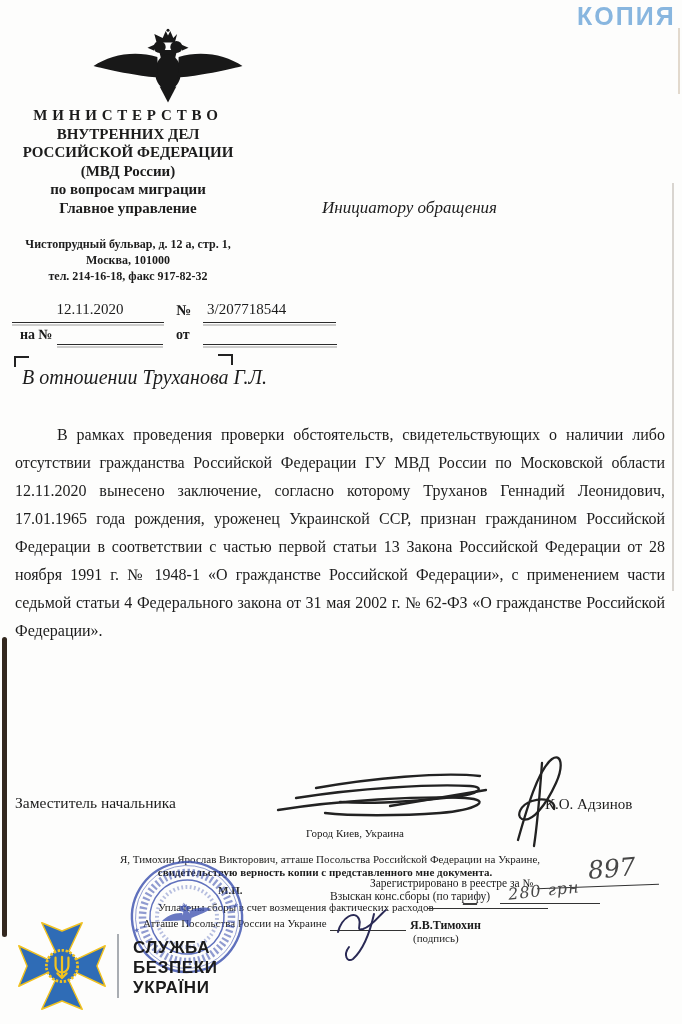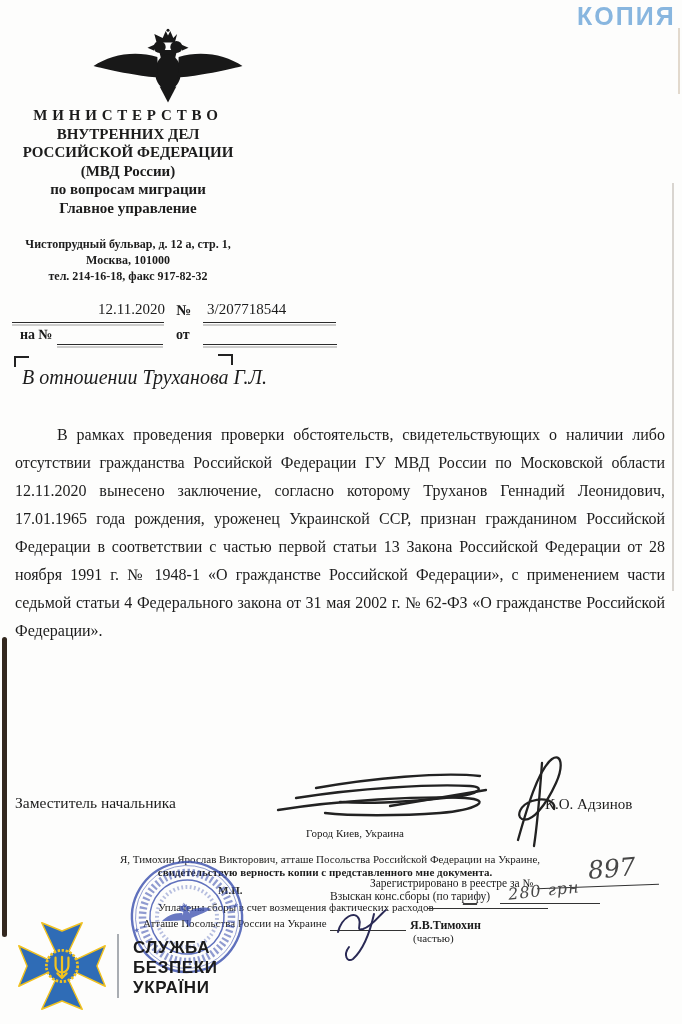--- a/index.html
+++ b/index.html
@@ -15,21 +15,21 @@
   
   .emblem{position:absolute;left:92px;top:28px;}
   .org-block{position:absolute;left:8px;top:106px;width:240px;text-align:center;
     font-weight:bold;font-size:15px;line-height:18.5px;}
   .org-block .l0{letter-spacing:.32em;}
   .address-block{position:absolute;left:8px;top:236px;width:240px;text-align:center;
     font-weight:bold;font-size:12px;line-height:16px;}
   .recipient{position:absolute;left:322px;top:198px;width:240px;font-style:italic;
     font-size:17px;}
   
-  .ref-date{position:absolute;left:15px;top:301px;width:150px;text-align:right;font-size:15px;}
+  .ref-date{position:absolute;left:15px;top:301px;width:150px;text-align:center;font-size:15px;}
   .ref-underline{position:absolute;height:0;border-bottom:1.7px solid #2b2b2b;box-shadow:0 2.5px 0 rgba(43,43,43,.45);}
   .u1a{left:12px;top:322px;width:152px;}
   .u1b{left:203px;top:322px;width:133px;}
   .u2a{left:57px;top:344px;width:106px;}
   .u2b{left:203px;top:344px;width:134px;}
   .ref-no-label{position:absolute;left:176px;top:302px;font-size:15px;font-weight:bold;}
   .ref-number{position:absolute;left:207px;top:301px;font-size:15px;}
   .ref-na{position:absolute;left:20px;top:327px;font-size:14px;font-weight:bold;}
   .ref-ot{position:absolute;left:176px;top:327px;font-size:14px;font-weight:bold;}
   .corner{position:absolute;width:13px;height:9px;}
@@ -112,20 +112,21 @@
     <div>по вопросам миграции</div>
     <div>Главное управление</div>
   </div>
 
   <div class="address-block">
     <div>Чистопрудный бульвар, д. 12 а, стр. 1,</div>
     <div>Москва, 101000</div>
     <div>тел. 214-16-18, факс 917-82-32</div>
   </div>
 
+  <div class="recipient">Инициатору обращения</div>
 
   <div class="ref-date">12.11.2020</div>
   <div class="ref-no-label">№</div>
   <div class="ref-number">3/207718544</div>
   <div class="ref-underline u1a"></div>
   <div class="ref-underline u1b"></div>
   <div class="ref-na">на №</div>
   <div class="ref-ot">от</div>
   <div class="ref-underline u2a"></div>
   <div class="ref-underline u2b"></div>
@@ -155,21 +156,21 @@
   <div class="nline n-fee">Взыскан конс.сборы (по тарифу)</div>
   <div class="hand hw-fee">280 грн</div>
   <div class="blank b-fee"></div>
   <div class="nline n-exp">Уплачены сборы в счет возмещения фактических расходов</div>
   <div class="hand hw-dash">—</div>
   <div class="blank b-exp"></div>
   <div class="nline n-mp">М.П.</div>
   <div class="nline n-attache">Атташе Посольства России на Украине</div>
   <div class="blank b-att"></div>
   <div class="nline n-tname">Я.В.Тимохин</div>
-  <div class="nline n-podpis">(частью)</div>
+  <div class="nline n-podpis">(подпись)</div>
 
   <svg class="sig2" width="82" height="66" viewBox="0 0 82 66" fill="none" stroke="#2a2a55" stroke-width="2" stroke-linecap="round">
     <path d="M10 34 C14 19 27 12 31 21 C34 27 27 33 35 31 C45 28 51 17 58 12"></path>
     <path d="M46 16 C42 34 36 51 25 61 C19 65 15 57 21 49"></path>
   </svg>
 
   <svg class="round-stamp" width="118" height="118" viewBox="0 0 118 118">
     <g fill="none" stroke="#3a4fae">
       <circle cx="59" cy="59" r="55" stroke-width="2.4"></circle>
       <circle cx="59" cy="59" r="51.5" stroke-width="0.9" opacity="0.7"></circle>

